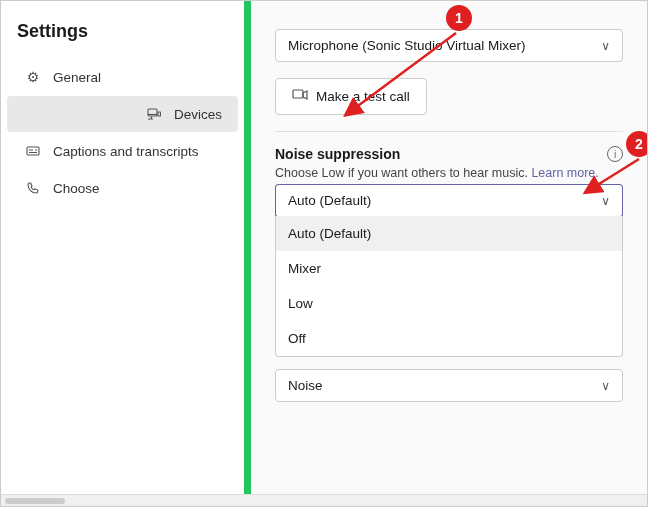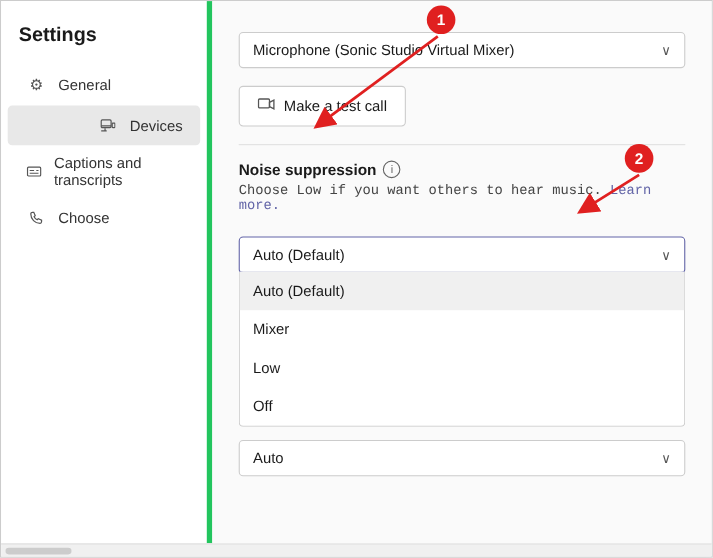--- a/index.html
+++ b/index.html
@@ -21,23 +21,23 @@
       flex-direction: column;
       overflow: hidden;
     }
     .window-body {
       display: flex;
       flex: 1;
       overflow: hidden;
     }
     
     .sidebar {
-      width: 192px;
-      background: #fff;
-      border-right: 5px solid #22c55e;
+      width: 250px;
+      background: #fff;
+      border-right: 7px solid #22c55e;
       padding-top: 8px;
       flex-shrink: 0;
     }
     .sidebar-title {
       font-size: 18px;
       font-weight: 600;
       color: #1a1a1a;
       padding: 12px 16px 16px 16px;
     }
     .sidebar-item {
@@ -115,20 +115,21 @@
     .divider {
       border: none;
       border-top: 1px solid #e0e0e0;
       margin: 8px 0 14px 0;
     }
     
     .section-title-row {
       display: flex;
       align-items: center;
       margin-bottom: 4px;
+      justify-content: space-between;
     }
     .section-title {
       font-size: 14px;
       font-weight: 600;
       color: #1a1a1a;
       margin-right: 6px;
     }
     .info-icon {
       width: 16px;
       height: 16px;
@@ -137,22 +138,21 @@
       display: flex;
       align-items: center;
       justify-content: center;
       font-size: 10px;
       color: #666;
       cursor: pointer;
     }
     .section-desc {
       font-size: 12.5px;
       color: #444;
-      margin-bottom: 21px;
-      font-family: Liberation Mono, monospace;
+      margin-bottom: 4px;
     }
     .section-desc a {
       color: #6264a7;
       text-decoration: none;
     }
     
     .dropdown.active-dropdown {
       border-bottom-color: #6264a7;
       border-bottom-width: 2px;
     }
@@ -326,21 +326,21 @@
         </div>
         <div class="dropdown-option">
           <span>Low</span>
         </div>
         <div class="dropdown-option">
           <span>Off</span>
         </div>
       </div>
 
       <div class="dropdown none-dropdown">
-        <span>Auto</span>
+        <span>Noise</span>
         <span class="chevron">∨</span>
       </div>
     </div>
   </div>
 
   <div class="scrollbar-container">
     <div class="scrollbar-thumb"></div>
   </div>
 </div>
 

